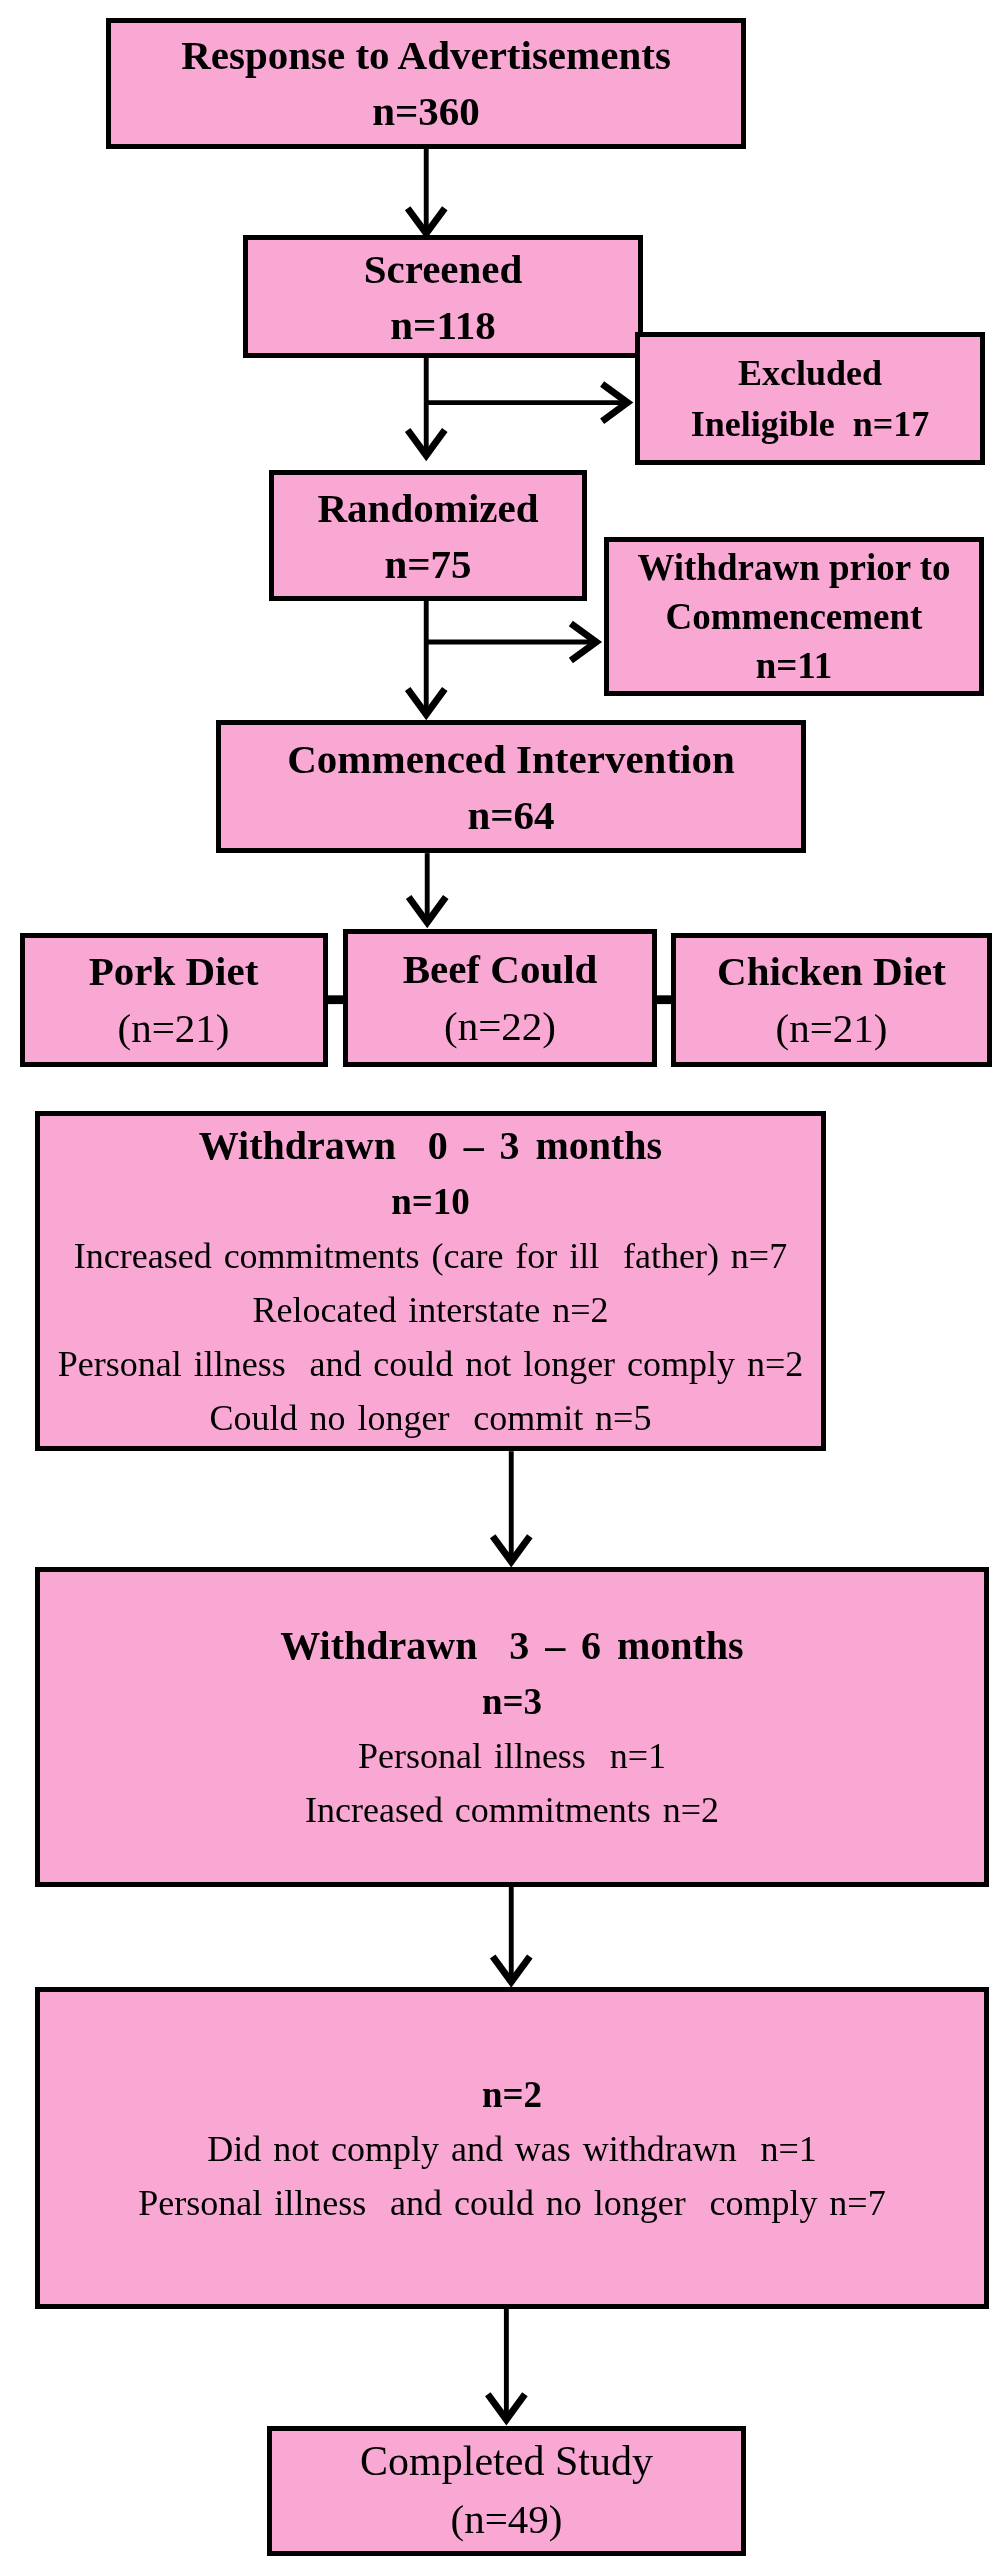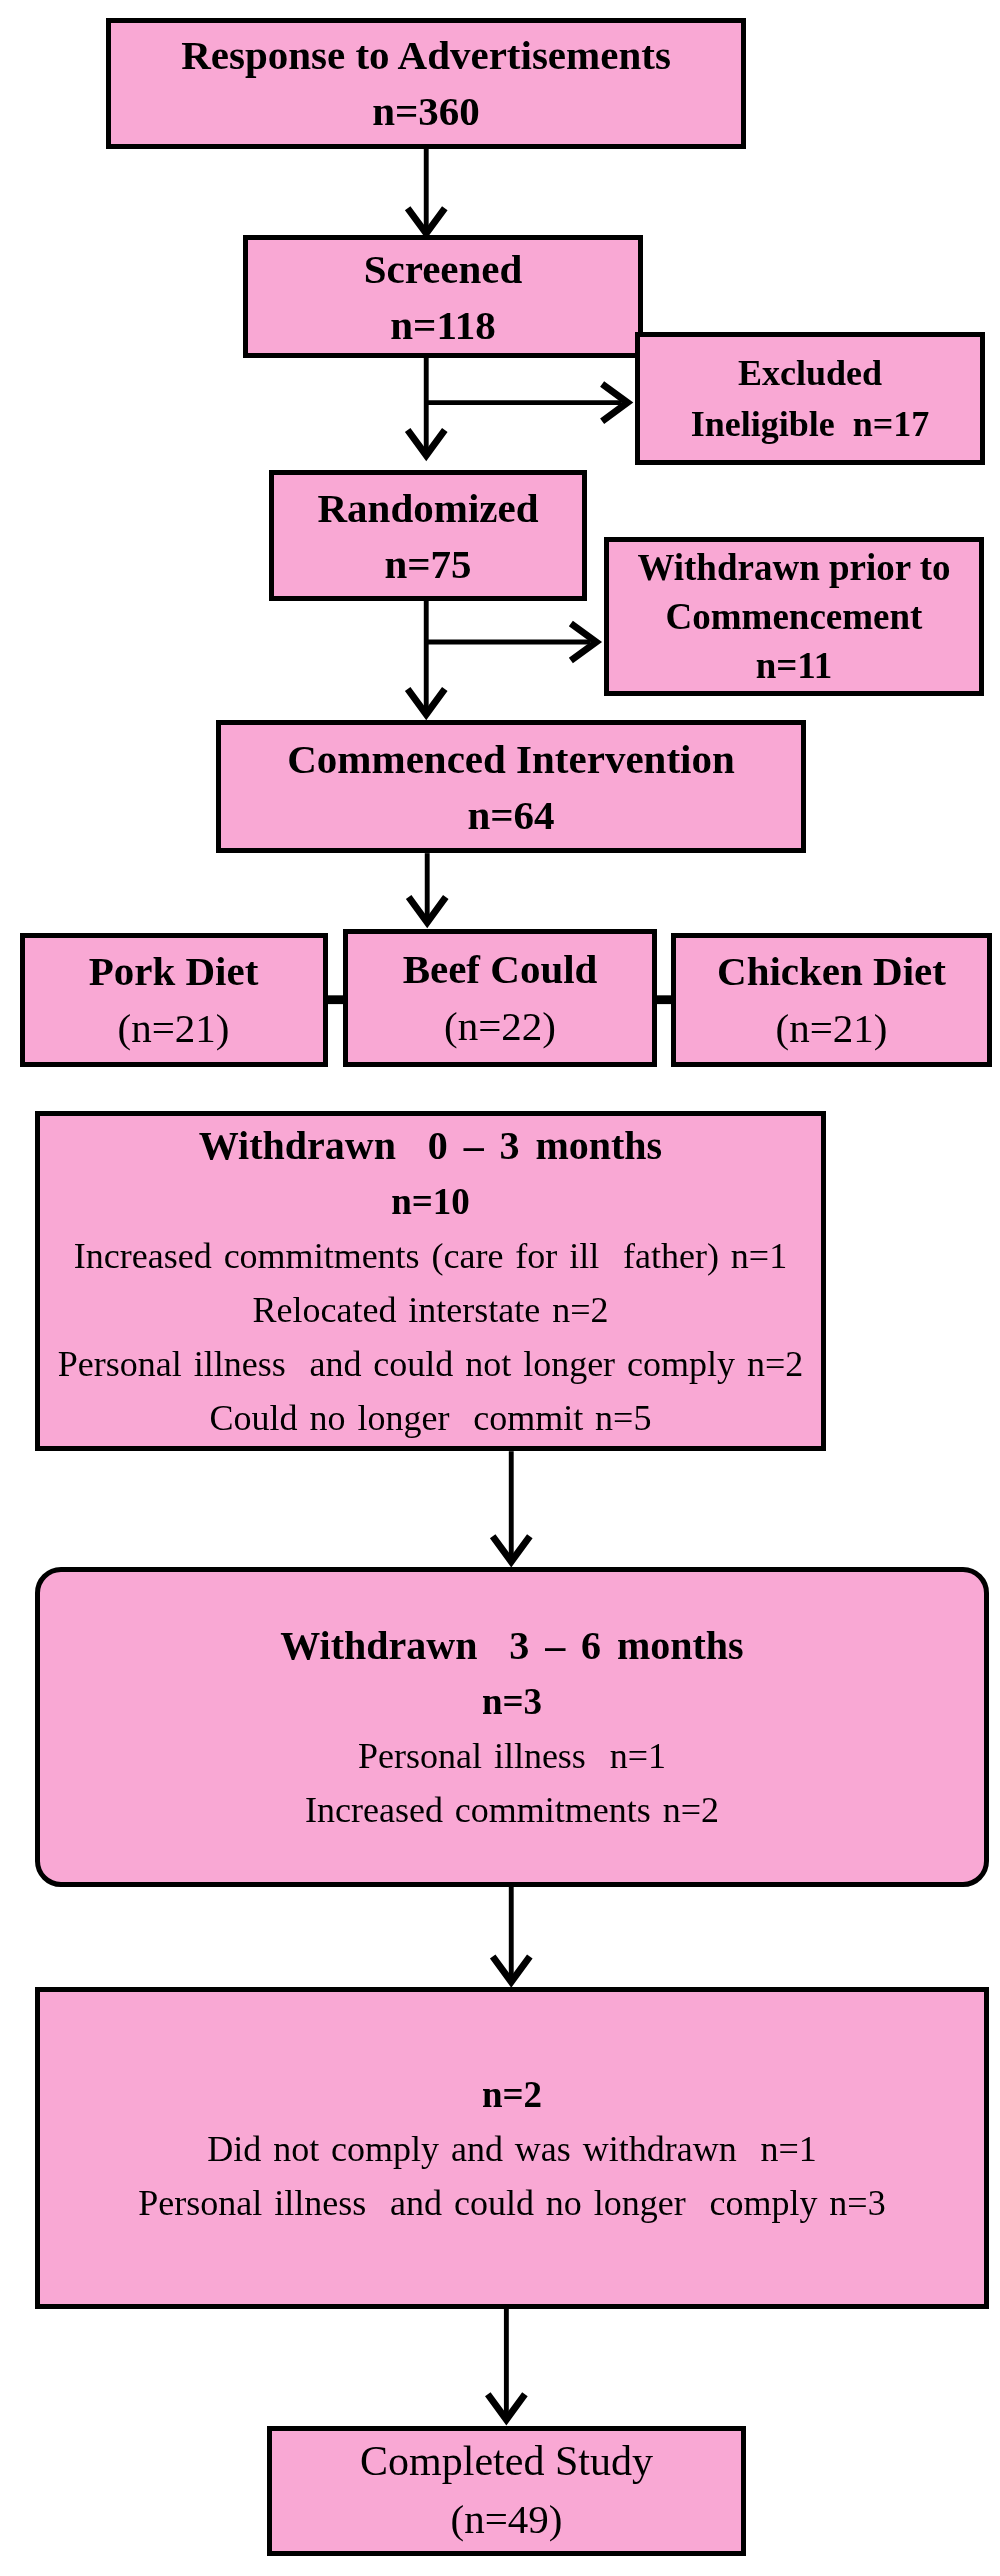--- a/index.html
+++ b/index.html
@@ -27,21 +27,21 @@
   .b-screened   { left:243px; top:235px;  width:400px; height:123px; }
   .b-excluded   { left:635px; top:332px;  width:350px; height:133px; }
   .b-excluded .t-md { font-size:36px; line-height:51px; }
   .b-randomized { left:269px; top:470px;  width:318px; height:131px; }
   .b-prior      { left:604px; top:537px;  width:380px; height:159px; }
   .b-commenced  { left:216px; top:720px;  width:590px; height:133px; }
   .b-pork       { left:19.5px;  top:933px;  width:308px; height:134px; }
   .b-beef       { left:343px; top:929px;  width:314px; height:138px; }
   .b-chicken    { left:671px; top:933px;  width:321px; height:134px; }
   .b-w03        { left:35px;  top:1111px; width:791px; height:340px; }
-  .b-w36        { left:35px;  top:1567px; width:954px; height:320px;border-radius:26px; }
+  .b-w36        { left:35px;  top:1567px; width:954px; height:320px; }
   .b-w69        { left:35px;  top:1987px; width:954px; height:322px; }
   .b-completed  { left:267px; top:2426px; width:479px; height:130px; }
   .b-completed .title { font-size:42px; font-weight:normal; line-height:57px; white-space:pre-wrap; }
 </style>
 </head>
 <body>
 
 <div class="canvas">
 
   <svg class="connectors" viewBox="0 0 1024 2636" xmlns="http://www.w3.org/2000/svg">
@@ -119,37 +119,37 @@
   </div>
 
   <div class="box b-chicken">
     <div class="t-lg">Chicken Diet</div>
     <div class="t-sub">(n=21)</div>
   </div>
 
   <div class="box b-w03">
     <div class="w-title">Withdrawn  0 – 3 months</div>
     <div class="w-count">n=10</div>
-    <div class="w-reason">Increased commitments (care for ill  father) n=1</div>
+    <div class="w-reason">Increased commitments (care for ill  father) n=7</div>
     <div class="w-reason">Relocated interstate n=2</div>
     <div class="w-reason">Personal illness  and could not longer comply n=2</div>
     <div class="w-reason">Could no longer  commit n=5</div>
   </div>
 
   <div class="box b-w36">
     <div class="w-title">Withdrawn  3 – 6 months</div>
     <div class="w-count">n=3</div>
     <div class="w-reason">Personal illness  n=1</div>
     <div class="w-reason">Increased commitments n=2</div>
   </div>
 
   <div class="box b-w69">
     <div class="w-count">n=2</div>
     <div class="w-reason">Did not comply and was withdrawn  n=1</div>
-    <div class="w-reason">Personal illness  and could no longer  comply n=3</div>
+    <div class="w-reason">Personal illness  and could no longer  comply n=7</div>
   </div>
 
   <div class="box b-completed">
     <div class="title">Completed Study</div>
     <div class="t-sub">(n=49)</div>
   </div>
 
 </div>
 
 

